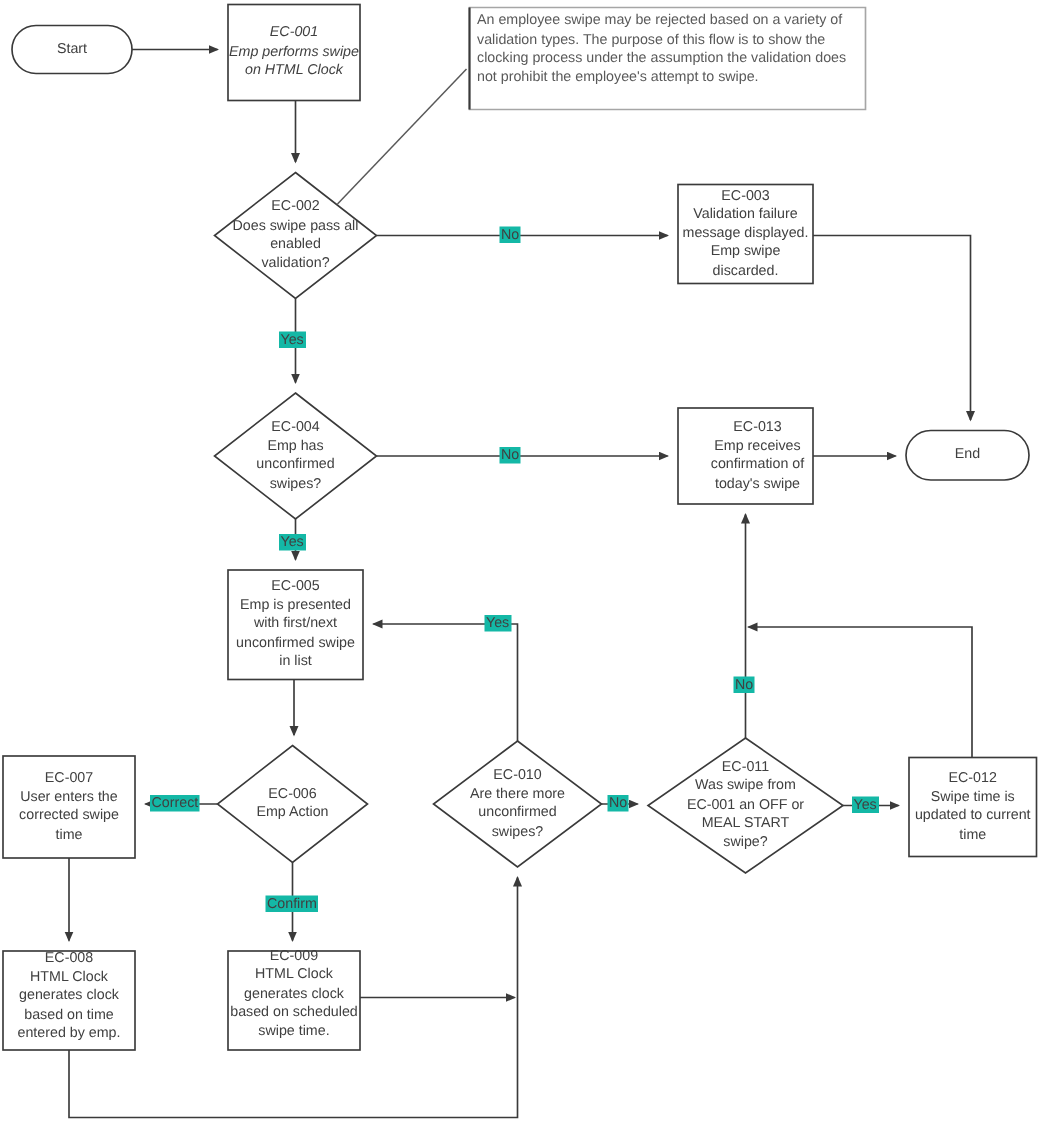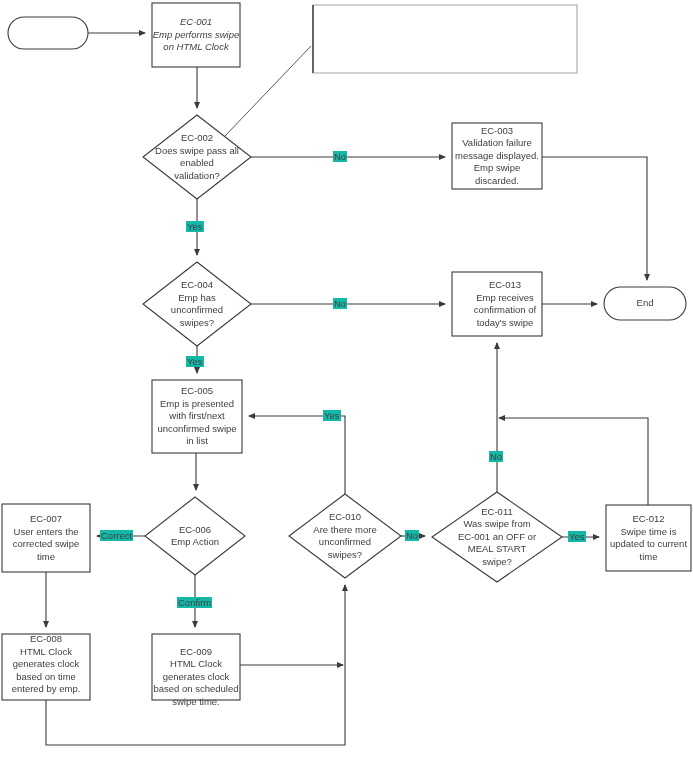--- a/index.html
+++ b/index.html
@@ -135,20 +135,21 @@
       <path d="M401,536 L425,536" marker-end="url(#arrow)"></path>
 
       <path d="M562,537 L599,537" marker-end="url(#arrow)"></path>
 
       <path d="M497,492 L497,343" marker-end="url(#arrow)"></path>
 
       <path d="M648,505 L648,418 L499,418" marker-end="url(#arrow)"></path>
     </g>
   </svg>
 
+  <div class="node-label" style="left:8px;  top:17px;  width:80px;  height:32px;">Start</div>
   <div class="node-label" style="left:152px;top:3px;   width:88px;  height:64px;font-style:italic;">EC-001
 Emp performs swipe
 on HTML Clock</div>
   <div class="node-label" style="left:143px;top:115px; width:108px; height:84px;">EC-002
 Does swipe pass all
 enabled
 validation?</div>
   <div class="node-label" style="left:452px;top:123px; width:90px;  height:66px;">EC-003
 Validation failure
 message displayed.
@@ -185,26 +186,27 @@
 swipe?</div>
   <div class="node-label" style="left:606px;top:505px; width:85px;  height:66px;">EC-012
 Swipe time is
 updated to current
 time</div>
   <div class="node-label" style="left:2px;  top:634px; width:88px;  height:61px;">EC-008
 HTML Clock
 generates clock
 based on time
 entered by emp.</div>
-  <div class="node-label" style="left:152px;top:648px; width:88px;  height:58px;">EC-009
+  <div class="node-label" style="left:152px;top:634px; width:88px;  height:58px;">EC-009
 HTML Clock
 generates clock
 based on scheduled
 swipe time.</div>
 
+  <div class="note-text" style="left:318px;top:8px;width:256px;">An employee swipe may be rejected based on a variety of validation types. The purpose of this flow is to show the clocking process under the assumption the validation does not prohibit the employee's attempt to swipe.</div>
 
   <div class="edge-label" style="left:333px;top:151px;">No</div>
   <div class="edge-label" style="left:186px;top:221px;">Yes</div>
   <div class="edge-label" style="left:333px;top:298px;">No</div>
   <div class="edge-label" style="left:186px;top:356px;">Yes</div>
   <div class="edge-label" style="left:100px;top:530px;">Correct</div>
   <div class="edge-label" style="left:177px;top:597px;">Confirm</div>
   <div class="edge-label" style="left:323px;top:410px;">Yes</div>
   <div class="edge-label" style="left:405px;top:530px;">No</div>
   <div class="edge-label" style="left:568px;top:531px;">Yes</div>

